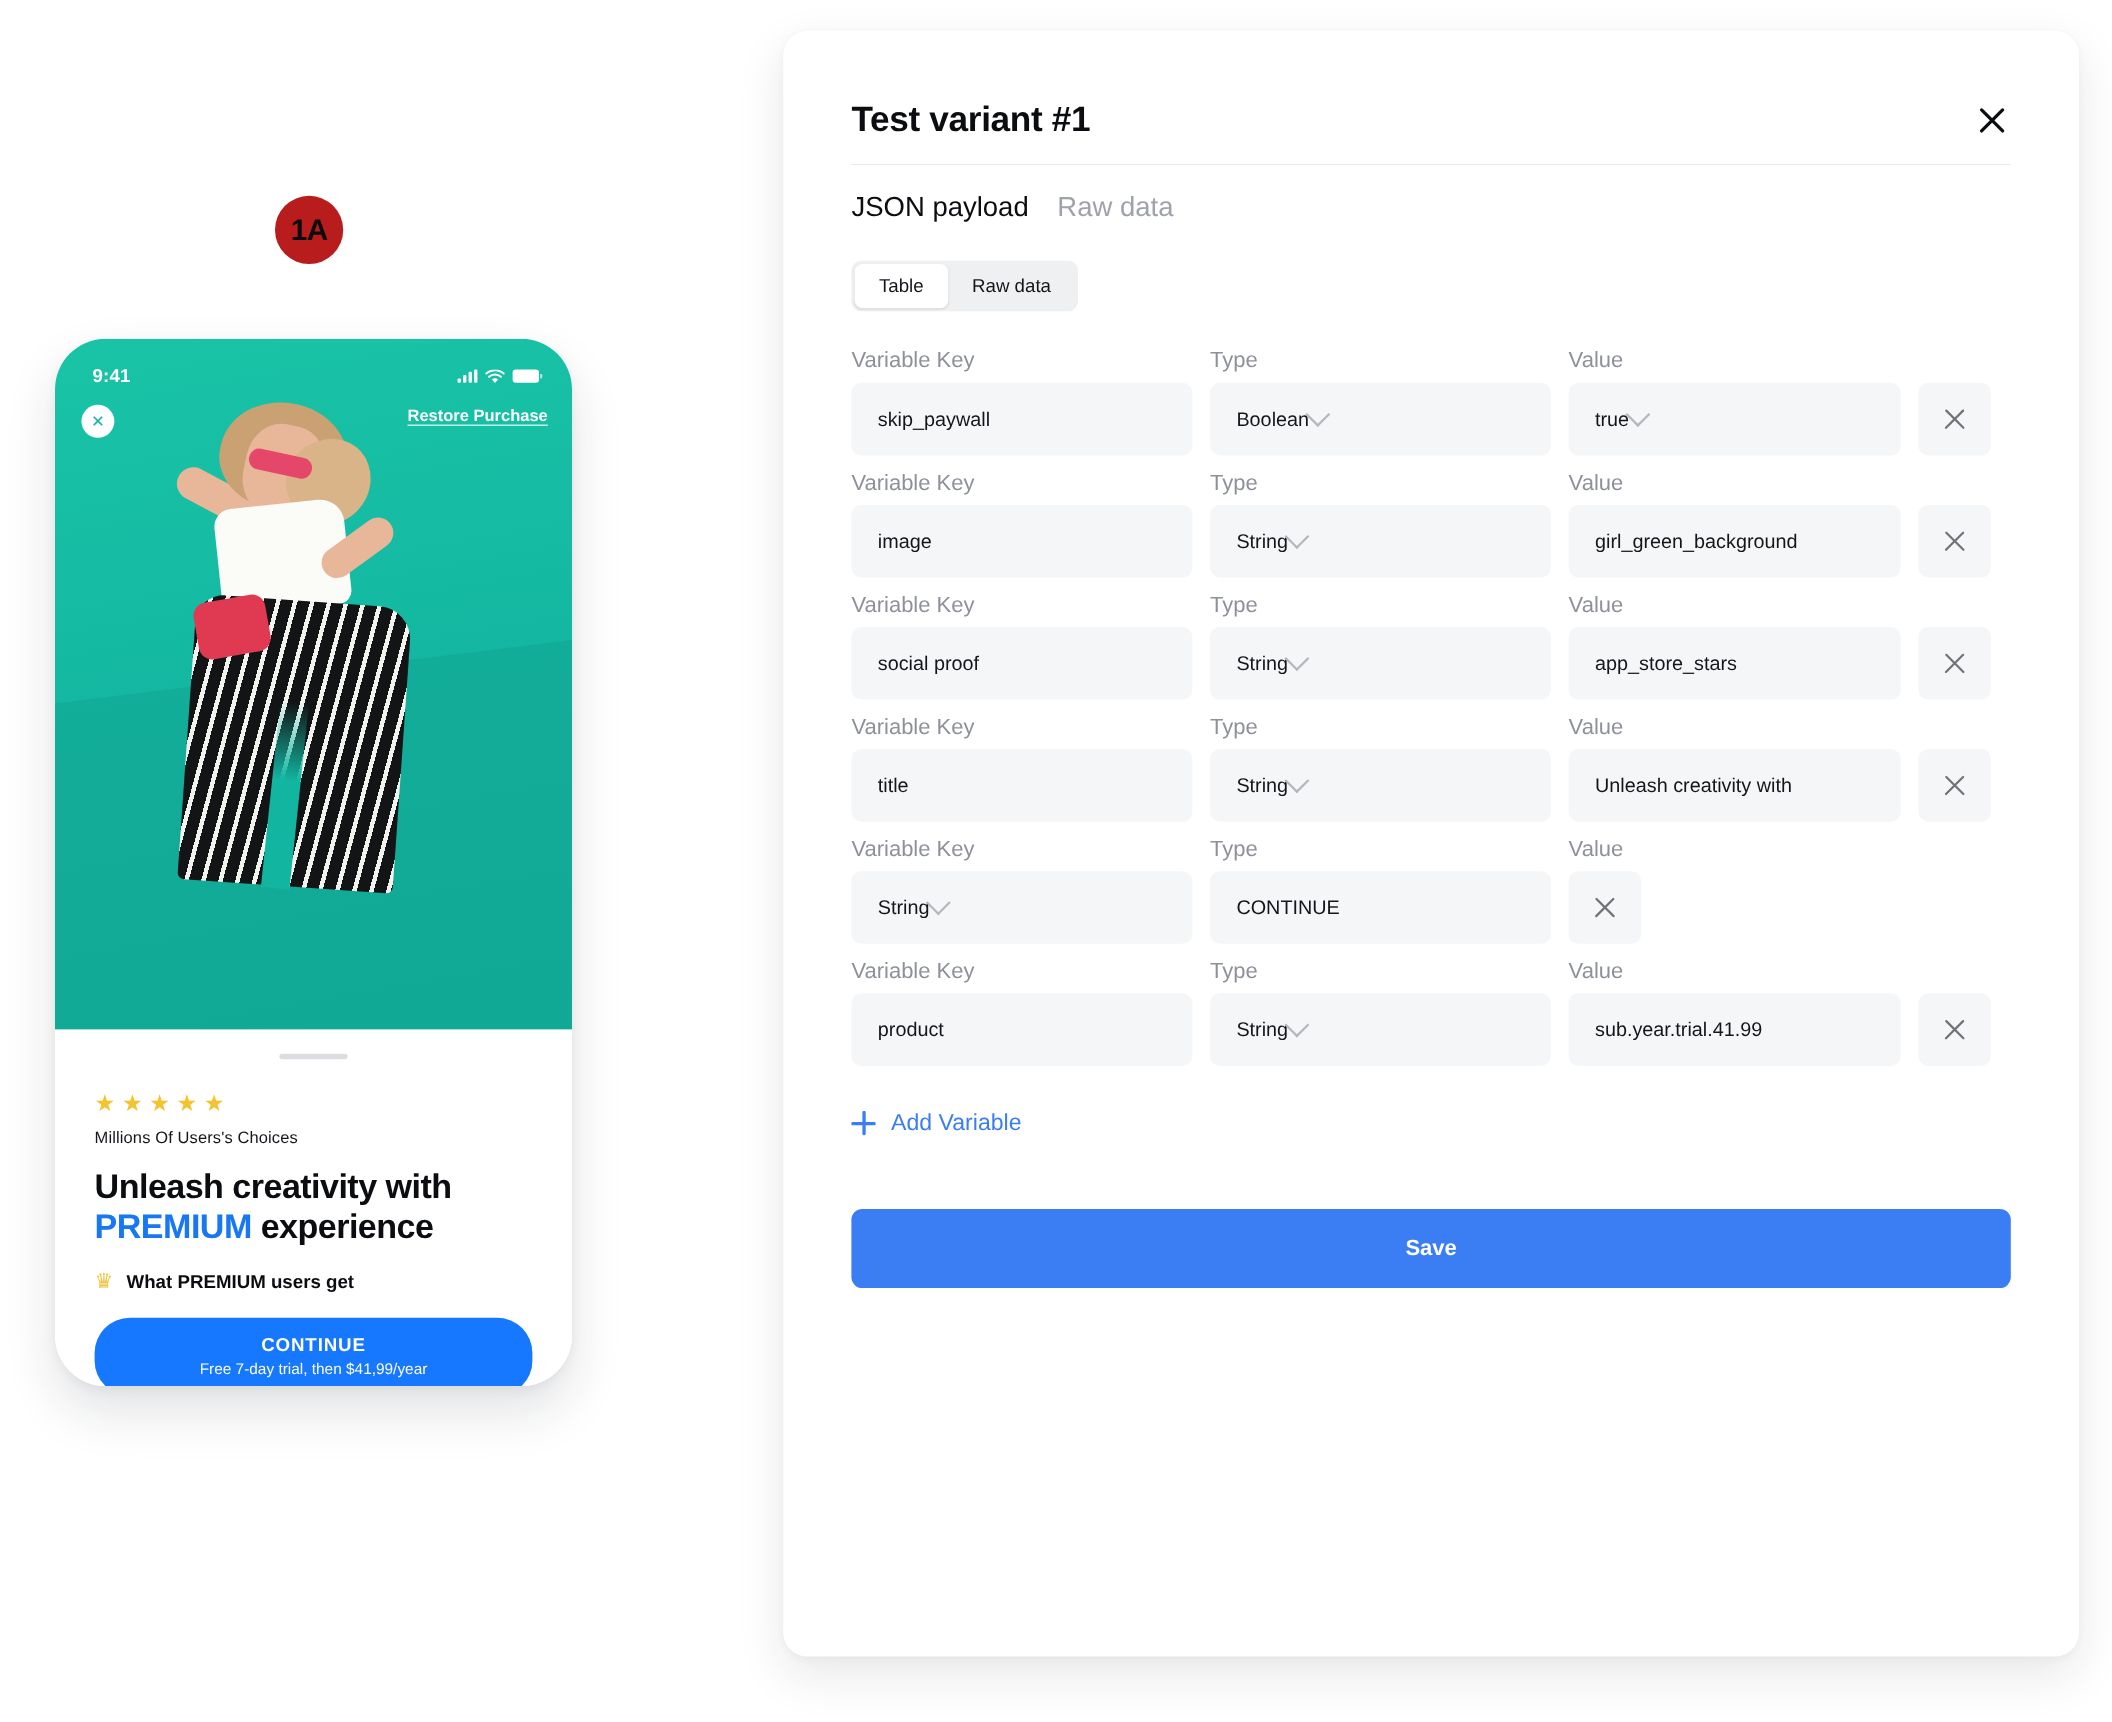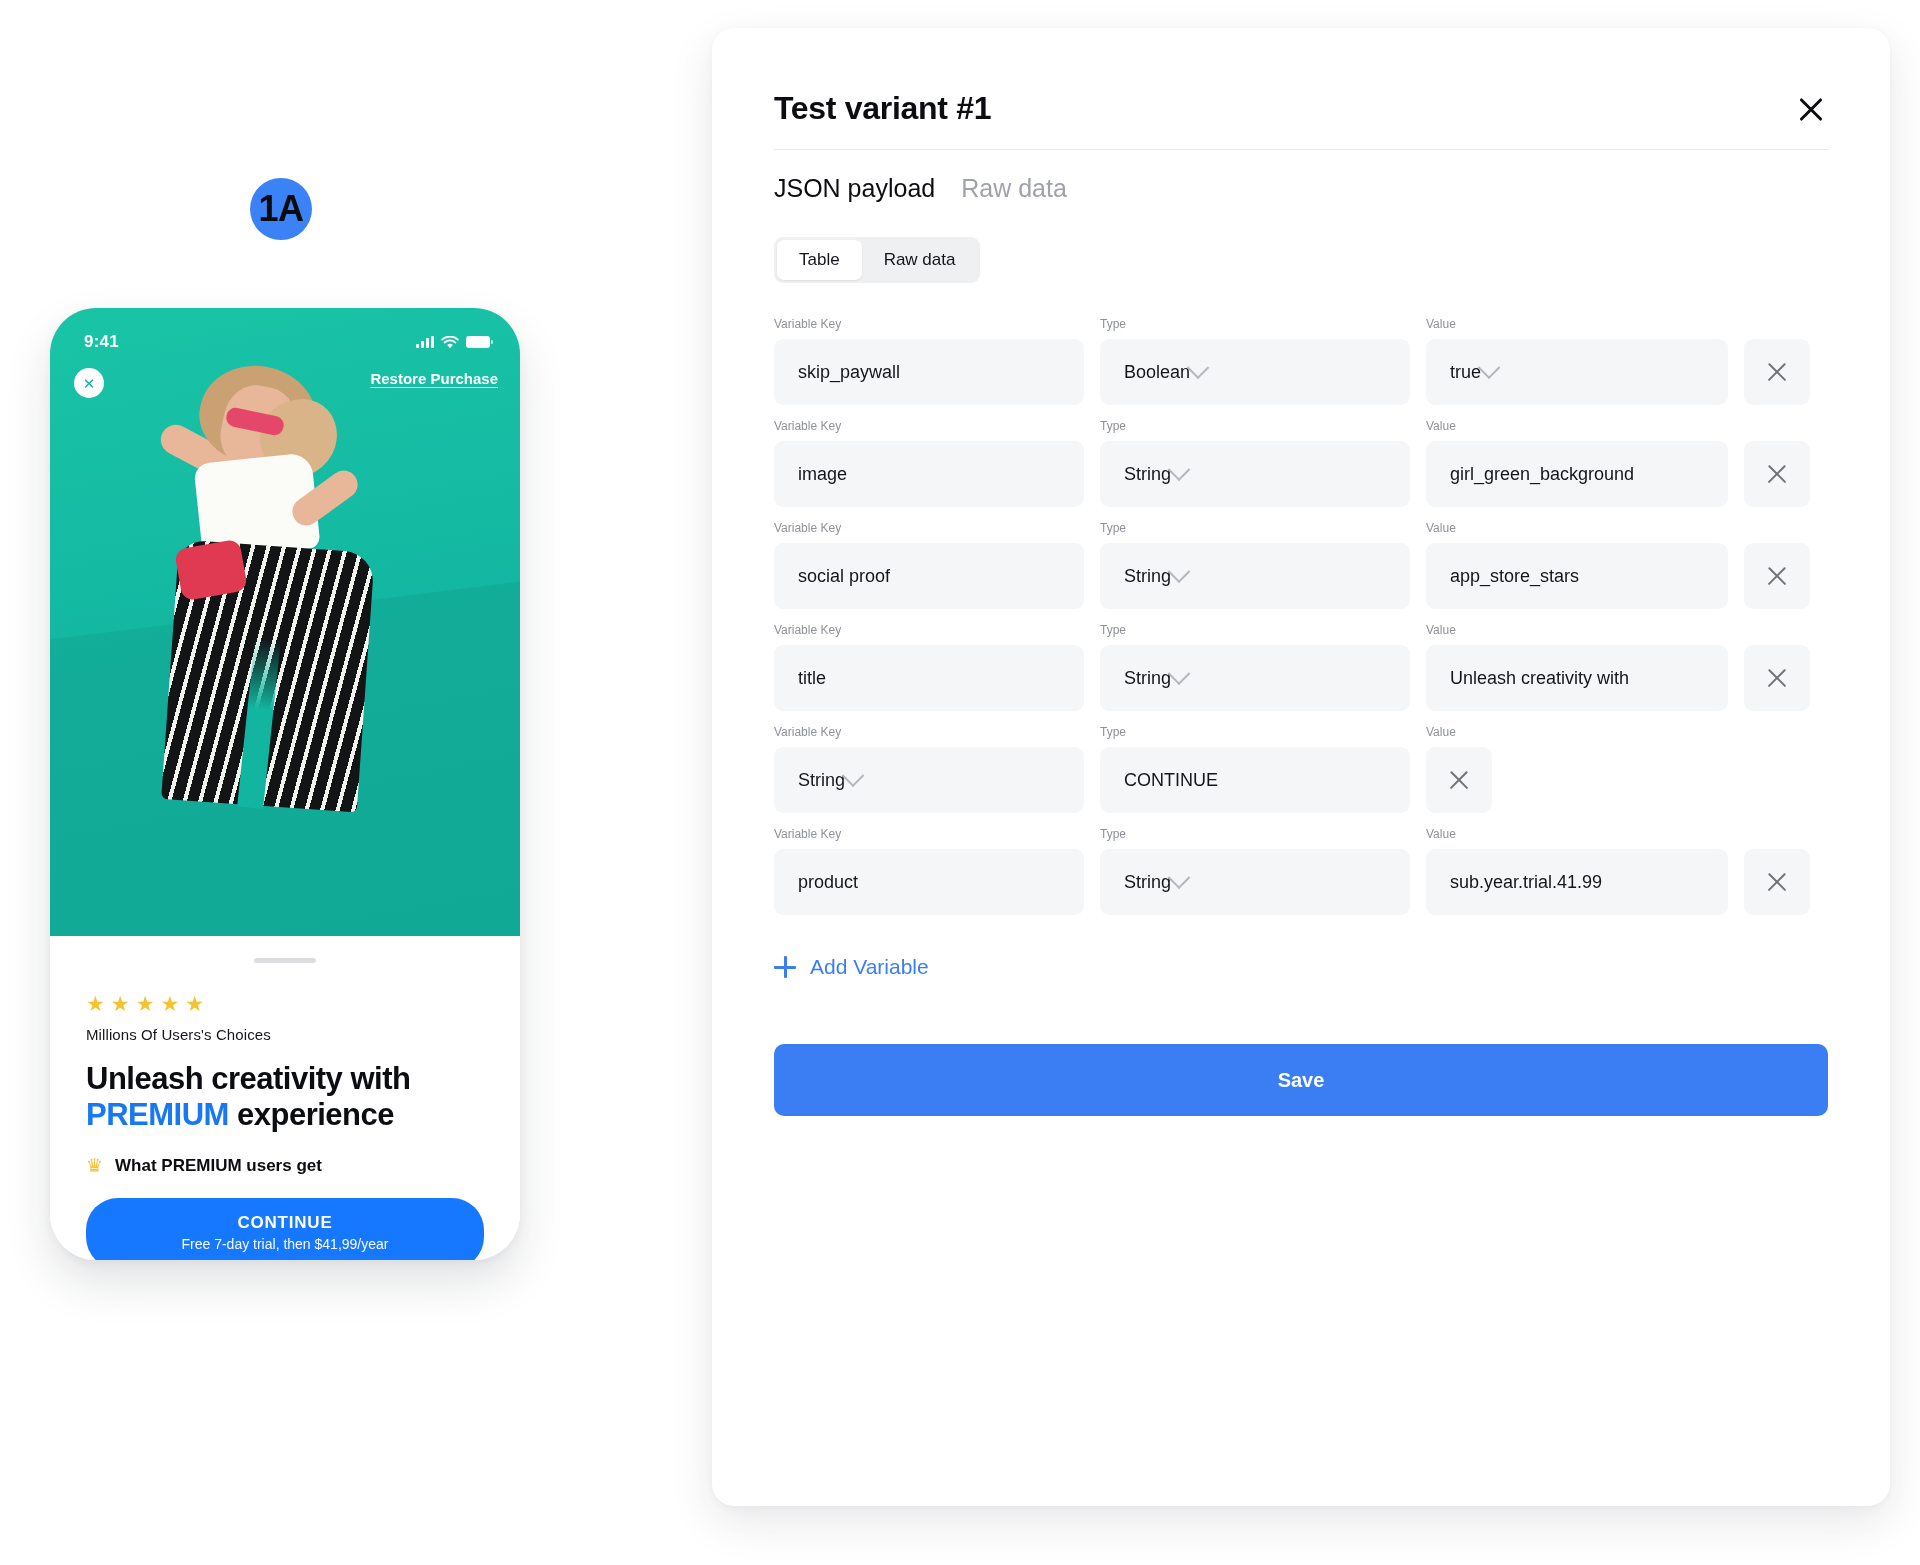--- a/index.html
+++ b/index.html
@@ -18,23 +18,23 @@
     position: absolute;
     left: 0; top: 0;
     width: 700px; height: 1565px;
   }
 
   .variant-badge {
     position: absolute;
     left: 250px; top: 178px;
     width: 62px; height: 62px;
     border-radius: 50%;
-    background: #3b82f6;
+    background: #b91c1c;
     display: flex; align-items: center; justify-content: center;
-    font-size: 36px; font-weight: bold; color: #0b0b0d;
+    font-size: 27px; font-weight: bold; color: #0b0b0d;
     letter-spacing: -0.5px;
   }
 
   .phone {
     position: absolute;
     left: 50px; top: 308px;
     width: 470px; height: 952px;
     background: #ffffff;
     border-radius: 46px;
     box-shadow: 0 22px 46px rgba(22,28,45,0.13), 0 3px 10px rgba(22,28,45,0.05);
@@ -265,21 +265,21 @@
   }
   .seg.active { background: #ffffff; box-shadow: 0 1px 2px rgba(20,22,27,0.08); }
 
   .var-row { margin-bottom: 14px; }
   .row-labels {
     display: grid;
     grid-template-columns: 310px 310px 302px 70px;
     gap: 16px;
     margin-bottom: 8px;
   }
-  .row-label { font-size: 12px; color: #8e9199; }
+  .row-label { font-size: 20px; color: #8e9199; }
   .row-fields {
     display: grid;
     grid-template-columns: 310px 310px 302px 70px;
     gap: 16px;
     align-items: center;
   }
   .field {
     background: #f5f6f7;
     border-radius: 9px;
     height: 66px;

